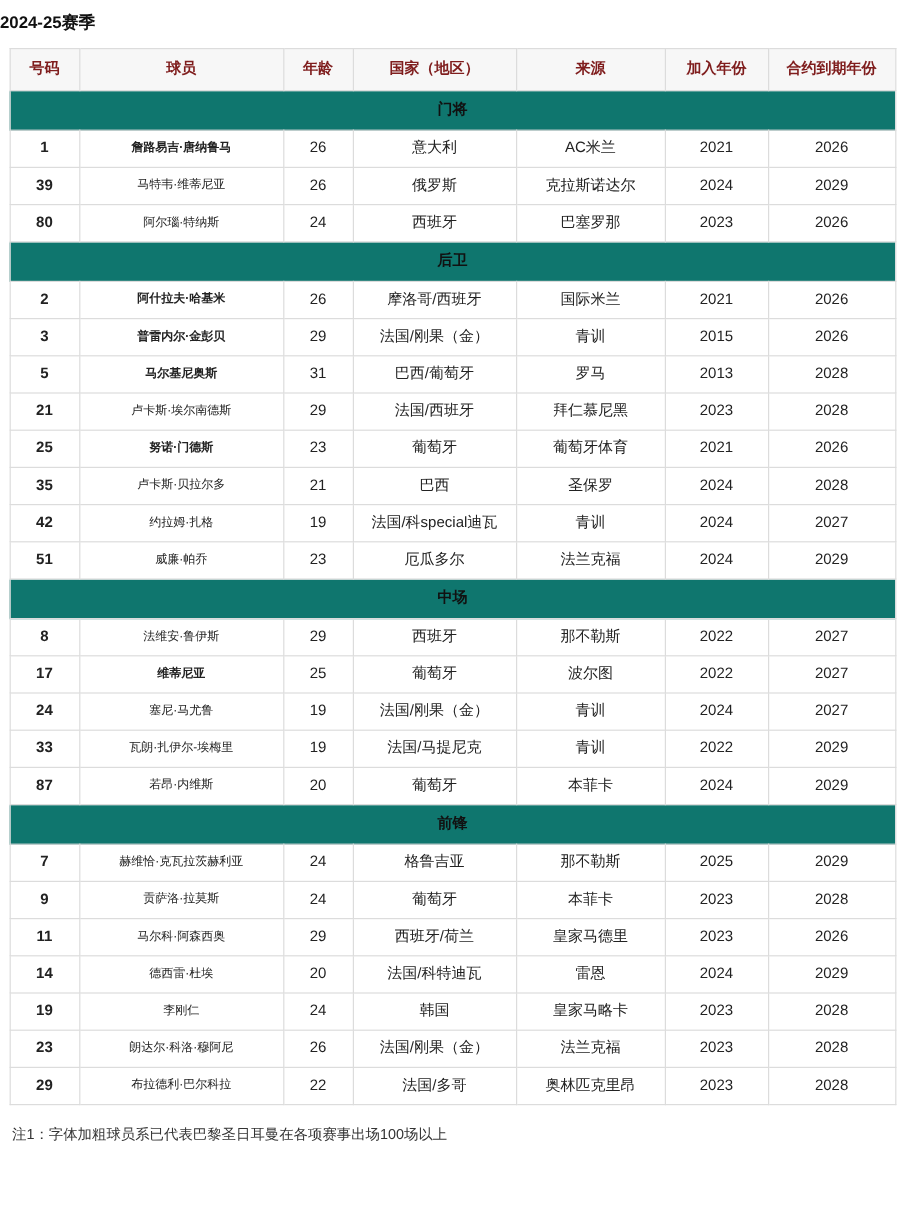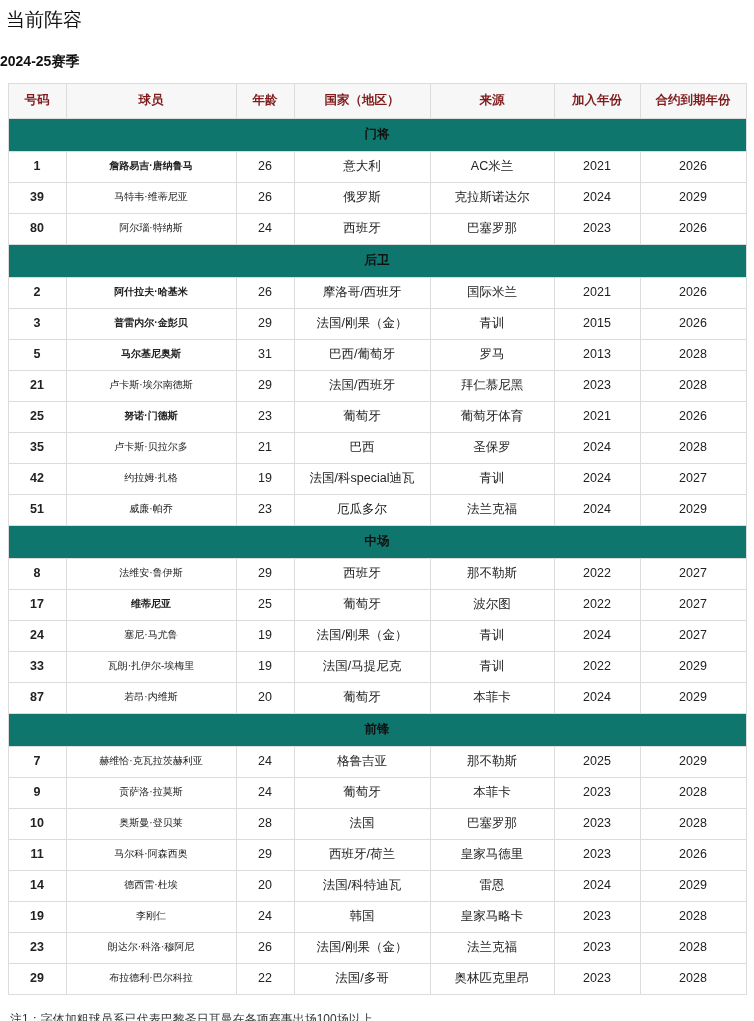--- a/index.html
+++ b/index.html
@@ -89,21 +89,20 @@
   .col-nation { width: 136px; }
   .col-source { width: 124px; }
   .col-join   { width: 86px; }
   .col-expire { width: 106px; }
 </style>
 </head>
 <body>
 
 <div class="page">
 
-  <h1 class="page-title">当前阵容</h1>
 
   <div class="season-title">2024-25赛季</div>
 
   <table class="squad">
     <colgroup>
       <col class="col-num">
         <col class="col-player">
         <col class="col-age">
         <col class="col-nation">
       <col class="col-source">
@@ -290,29 +289,20 @@
         <tr>
           <td class="num">9</td>
           <td class="player">贡萨洛·拉莫斯</td>
           <td>24</td>
           <td>葡萄牙</td>
           <td>本菲卡</td>
           <td>2023</td>
           <td>2028</td>
         </tr>
         <tr>
-          <td class="num">10</td>
-          <td class="player">奥斯曼·登贝莱</td>
-          <td>28</td>
-          <td>法国</td>
-          <td>巴塞罗那</td>
-          <td>2023</td>
-          <td>2028</td>
-        </tr>
-        <tr>
           <td class="num">11</td>
           <td class="player">马尔科·阿森西奥</td>
           <td>29</td>
           <td>西班牙/荷兰</td>
           <td>皇家马德里</td>
           <td>2023</td>
           <td>2026</td>
         </tr>
         <tr>
           <td class="num">14</td>

